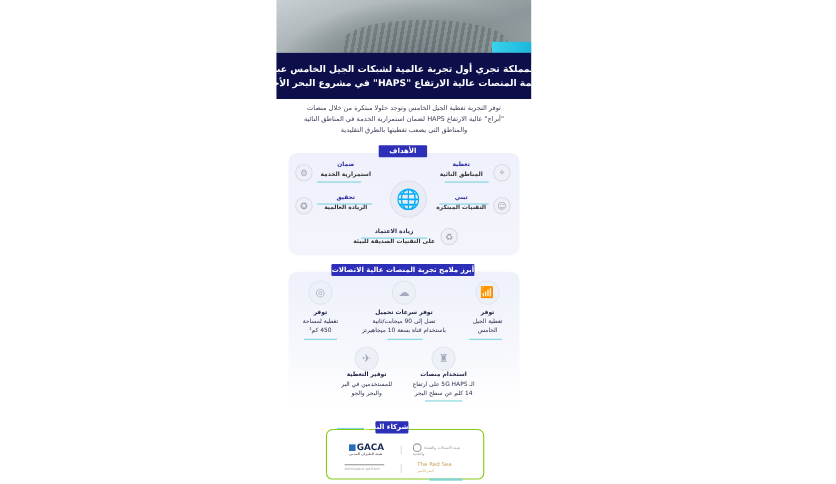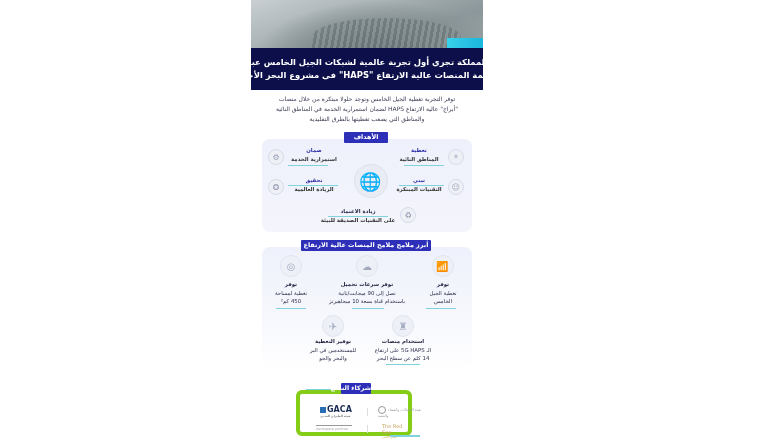--- a/index.html
+++ b/index.html
@@ -87,22 +87,22 @@
   .feat-icon {
     position: absolute; width: 22px; height: 22px; border-radius: 50%;
     background: #edf0f7; border: 1px solid #e1e5ef;
     display: flex; align-items: center; justify-content: center;
     font-size: 10px; color: #a3aabf;
   }
   .feat-line { position: absolute; height: 1px; background: #7fd3df; }
 
   
   .partners-box {
-    position: absolute; left: 45px; top: 390px; width: 116px; height: 46px;
-    border: 4px solid #84cc16; border-radius: 6px; background: #fff;
+    position: absolute; left: 45px; top: 390px; width: 144px; height: 46px;
+    border: 1px solid #84cc16; border-radius: 6px; background: #fff;
   }
   .partners-top-line { position: absolute; left: 55px; top: 389px; width: 25px; height: 1px; background: #7fd3df; }
   .partners-bot-line { position: absolute; left: 139px; top: 435px; width: 30px; height: 2px; background: #7fd3df; }
   .logo {
     position: absolute; font-size: 7px; color: #999; direction: ltr; text-align: left;
   }
   .logo-gaca { font-weight: bold; color: #1a2c55; font-size: 8px; }
   .logo-gaca .g-mark { display: inline-block; width: 6px; height: 6px; background: #2a6fb5; margin-right: 1px; vertical-align: middle; }
   .logo-sub { font-size: 3px; color: #777; display: block; }
   .logo-sep { position: absolute; left: 67px; width: 1px; height: 8px; background: #ddd; }
@@ -203,21 +203,21 @@
     </div>
     <div class="feat-line" style="left:124px; top:117px; width:34px;"></div>
 
     <div class="feat-icon" style="left:60px; top:68px;">✈</div>
     <div class="feature" style="left:42px; top:90px; width:58px;">
       <div class="f-title">توفير التغطية</div>
       <div>للمستخدمين في البر</div>
       <div>والبحر والجو</div>
     </div>
   </div>
-  <div class="pill" style="left:50px; top:240px; width:130px;">أبرز ملامح ملامح المنصات عالية الارتفاع</div>
+  <div class="pill" style="left:50px; top:240px; width:130px;">أبرز ملامح تجربة المنصات عالية الاتصالات</div>
 
   <div class="partners-top-line"></div>
   <div class="partners-box">
     <div class="logo logo-gaca" style="left:20px; top:11px;">
       <span class="g-mark"></span><span>GACA</span>
       <span class="logo-sub">هيئة الطيران المدني</span>
     </div>
     <div class="logo-sep" style="top:14px;"></div>
     <div class="logo" style="left:78px; top:12px; font-size:3.5px; width:46px;">
       <span style="display:inline-block;width:8px;height:8px;border-radius:50%;border:1px solid #999;vertical-align:middle;margin-right:2px;"></span><span>هيئة الاتصالات والفضاء والتقنية</span>

